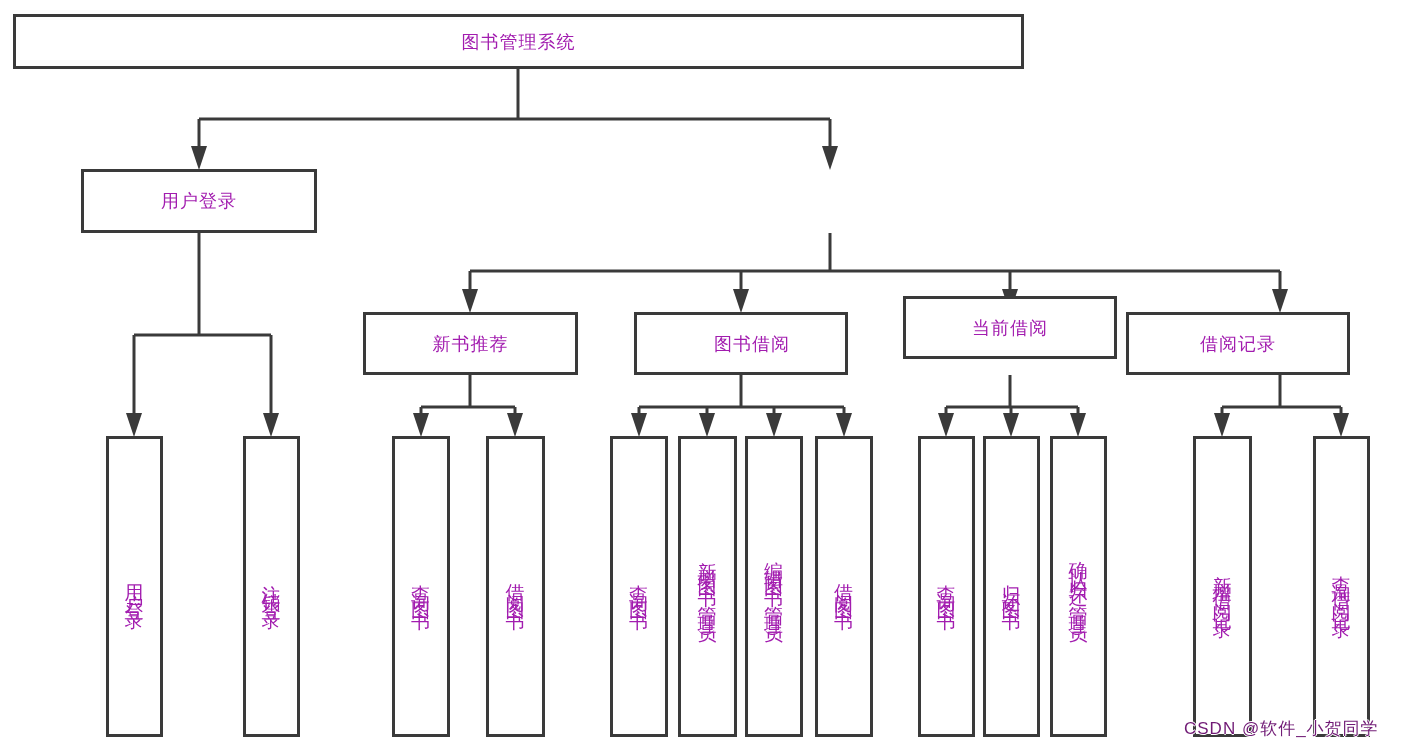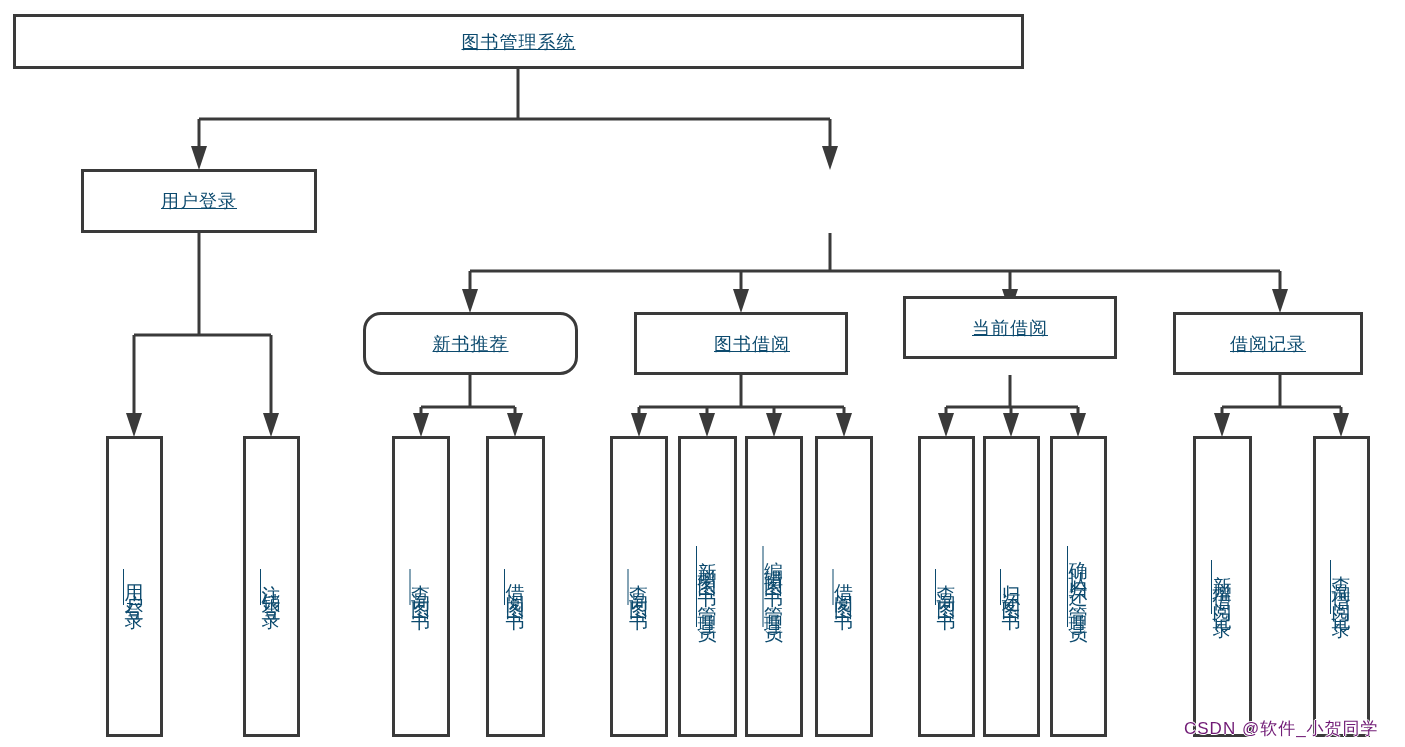--- a/index.html
+++ b/index.html
@@ -9,24 +9,23 @@
     background:#ffffff;
     font-family:"Liberation Sans","DejaVu Sans",sans-serif;
     overflow:hidden;
   }
   #connectors{position:absolute;left:0;top:0;z-index:1;}
   .node{
     position:absolute;
     box-sizing:border-box;
     border:3px solid #3a3a3a;
     background:#ffffff;
-    color:#0c4a6e;
+    color:#a21caf;
     display:flex;align-items:center;justify-content:center;
     z-index:2;
-    text-decoration:underline;
   }
   .node.h{font-size:18px;letter-spacing:1px;white-space:nowrap;}
   .node.v{
     writing-mode:vertical-rl;
     text-orientation:mixed;
     font-size:19px;
     letter-spacing:9px;
     line-height:1;
   }
   #watermark{
@@ -97,24 +96,24 @@
       <line x1="1222" y1="407" x2="1222" y2="418" stroke="#3a3a3a" stroke-width="3"></line>
       <polygon points="1214,413 1230,413 1222,437" fill="#3a3a3a"></polygon>
       <line x1="1341" y1="407" x2="1341" y2="418" stroke="#3a3a3a" stroke-width="3"></line>
       <polygon points="1333,413 1349,413 1341,437" fill="#3a3a3a"></polygon>
     </svg>
 
   <div class="node h" style="left:13px;top:14px;width:1011px;height:55px;">图书管理系统</div>
 
   <div class="node h" style="left:81px;top:169px;width:236px;height:64px;">用户登录</div>
 
-  <div class="node h" style="left:363px;top:312px;width:215px;height:63px;border-radius:18px;">新书推荐</div>
+  <div class="node h" style="left:363px;top:312px;width:215px;height:63px;">新书推荐</div>
   <div class="node h" style="left:634px;top:312px;width:214px;height:63px;padding-left:22px;">图书借阅</div>
   <div class="node h" style="left:903px;top:296px;width:214px;height:63px;">当前借阅</div>
-  <div class="node h" style="left:1173px;top:312px;width:190px;height:63px;">借阅记录</div>
+  <div class="node h" style="left:1126px;top:312px;width:224px;height:63px;">借阅记录</div>
 
   <div class="node v" style="left:106px;top:436px;width:57px;height:301px;">用户登录</div>
   <div class="node v" style="left:243px;top:436px;width:57px;height:301px;">注销登录</div>
 
   <div class="node v" style="left:392px;top:436px;width:58px;height:301px;">查询图书</div>
   <div class="node v" style="left:486px;top:436px;width:59px;height:301px;">借阅图书</div>
 
   <div class="node v" style="left:610px;top:436px;width:58px;height:301px;">查询图书</div>
   <div class="node v" style="left:678px;top:436px;width:59px;height:301px;">新增图书（管理员）</div>
   <div class="node v" style="left:745px;top:436px;width:58px;height:301px;">编辑图书（管理员）</div>

